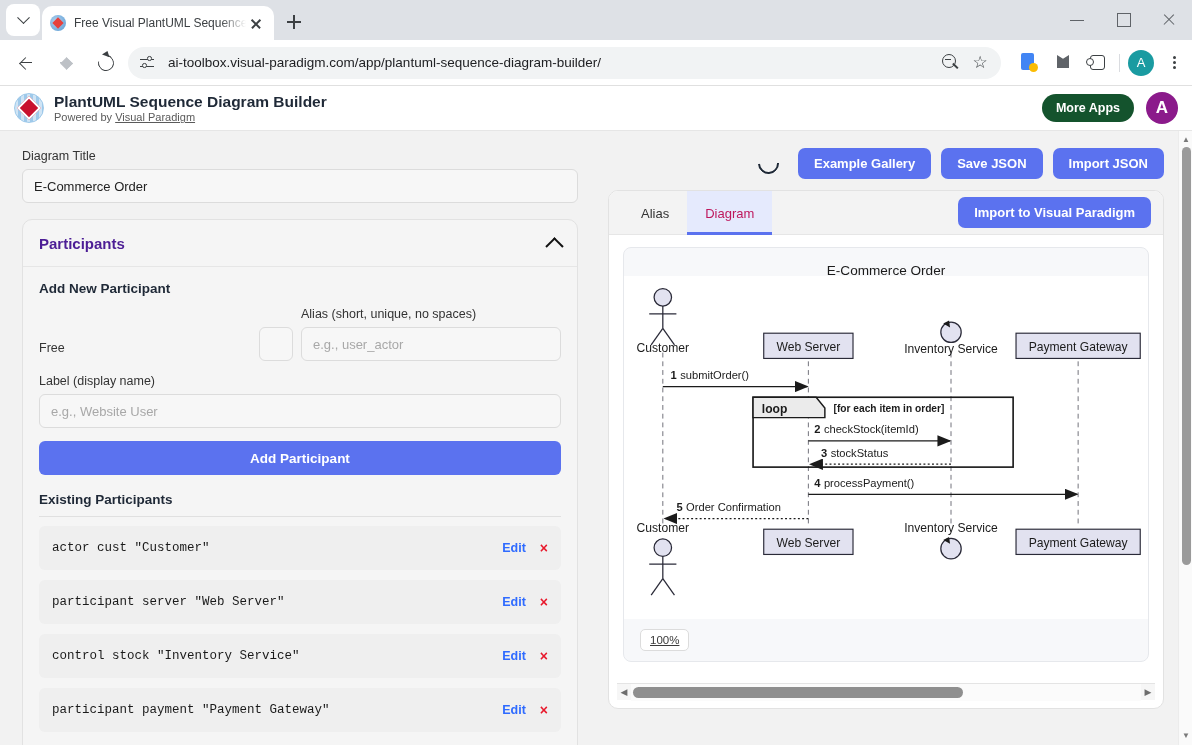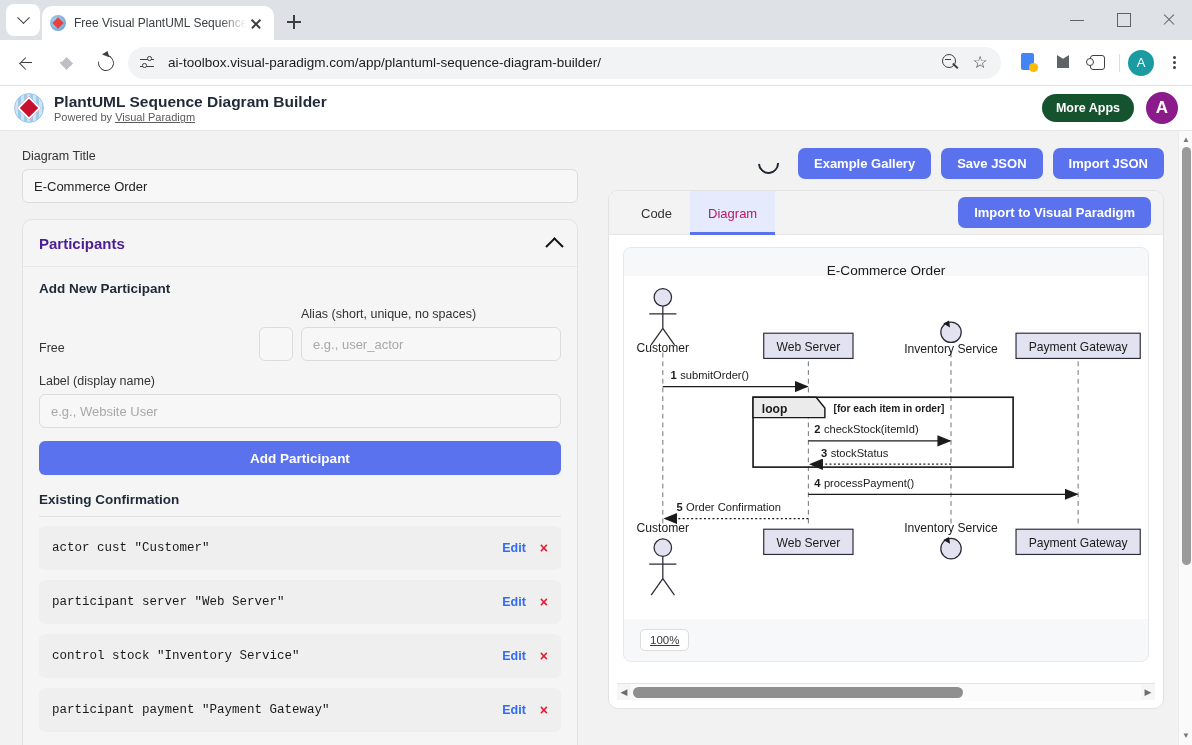--- a/index.html
+++ b/index.html
@@ -440,21 +440,21 @@
               <div class="field-label">Alias (short, unique, no spaces)</div>
               <input class="text-input" placeholder="e.g., user_actor" style="">
             </div>
           </div>
 
           <div class="field-label" style="margin-top:13px;">Label (display name)</div>
           <input class="text-input" placeholder="e.g., Website User" style="">
 
           <button class="btn-primary">Add Participant</button>
 
-          <div class="existing-title">Existing Confirmation</div>
+          <div class="existing-title">Existing Participants</div>
 
           <div class="plist">
             <div class="prow">
               <span class="prow-code">actor cust "Customer"</span>
               <span class="prow-edit">Edit</span>
               <span class="prow-del">×</span>
             </div>
             <div class="prow">
               <span class="prow-code">participant server "Web Server"</span>
               <span class="prow-edit">Edit</span>
@@ -478,21 +478,21 @@
     <div class="right-panel">
       <div class="rp-actions">
         <span class="moon"></span>
         <button class="btn-blue">Example Gallery</button>
         <button class="btn-blue">Save JSON</button>
         <button class="btn-blue">Import JSON</button>
       </div>
 
       <div class="panel-box">
         <div class="tabs-row">
-          <div class="tab-item">Code</div>
+          <div class="tab-item">Alias</div>
           <div class="tab-item active">Diagram</div>
           <button class="btn-blue btn-import-vp">Import to Visual Paradigm</button>
         </div>
 
         <div class="canvas-outer">
           <div class="canvas-white"></div>
 
           <svg class="seq" viewBox="0 0 540 420" preserveAspectRatio="xMidYMid meet">
             <defs>
               <marker id="ah" markerWidth="11" markerHeight="9" refX="10" refY="4.5" orient="auto">

